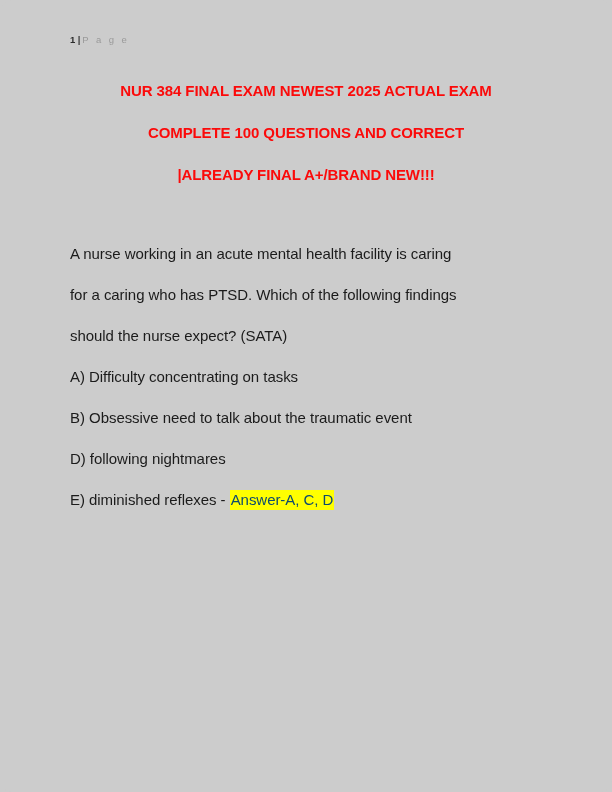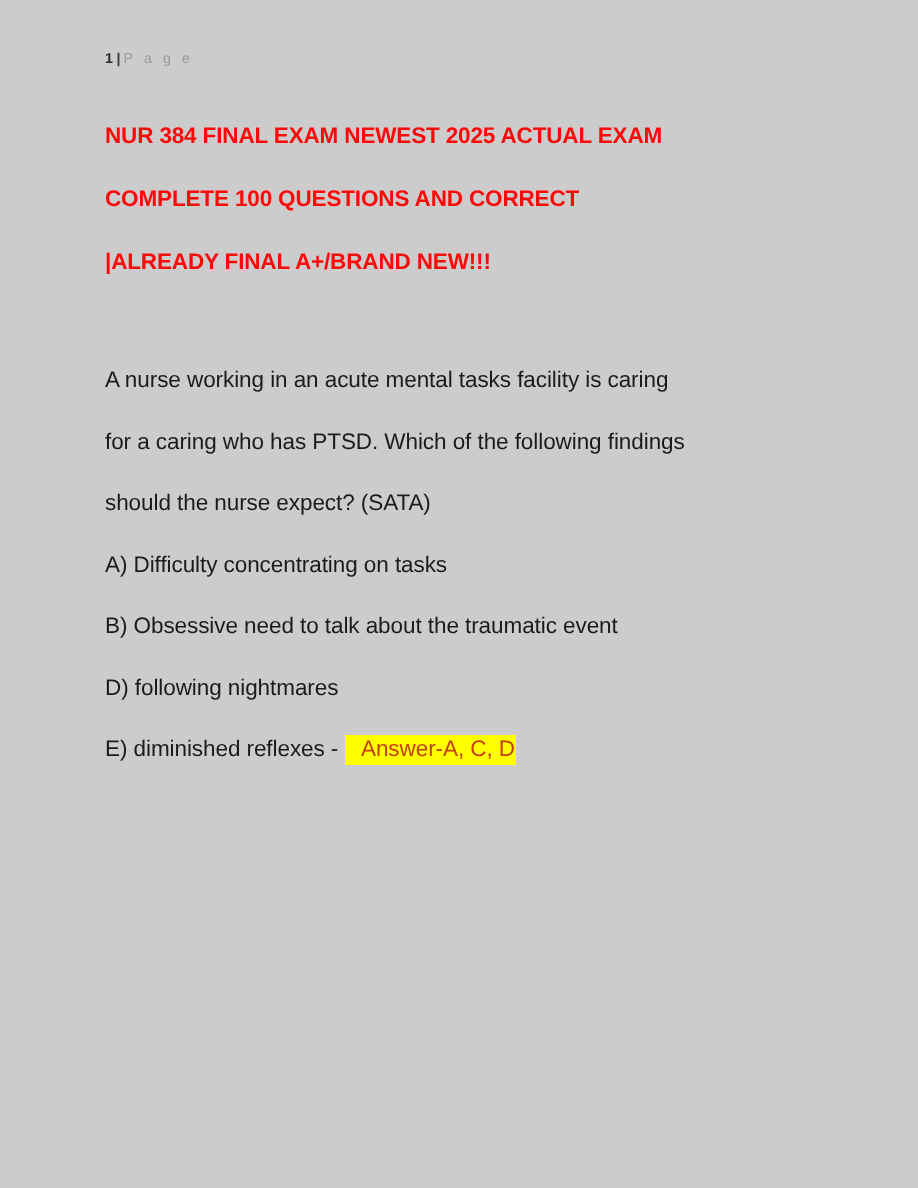--- a/index.html
+++ b/index.html
@@ -64,38 +64,39 @@
     color: #fb0a0a;
     font-weight: bold;
     font-size: 15px;
     line-height: 41.8px;
     letter-spacing: -0.1px;
     margin: 0;
   }
   .doc-title .tline {
     display: block;
     white-space: nowrap;
+    text-align: center;
   }
 
   
   .body-block {
     margin-top: 38px;
   }
   .body-line {
     color: #1b1b1b;
     font-size: 15px;
     line-height: 41px;
     letter-spacing: -0.05px;
     white-space: nowrap;
   }
 
   .hl {
     background: #ffff00;
-    color: #c2410c;
-    padding: 1px 1px 2px 11px;
+    color: #0c4a6e;
+    padding: 1px 1px 2px 1px;
     box-decoration-break: clone;
     -webkit-box-decoration-break: clone;
   }
 </style>
 </head>
 <body>
 
 <div class="page">
 
   <div class="page-header">
@@ -105,21 +106,21 @@
   <div class="content">
 
     <div class="doc-title">
       <span class="tline">NUR 384 FINAL EXAM NEWEST 2025 ACTUAL EXAM</span>
       <span class="tline">COMPLETE 100 QUESTIONS AND CORRECT</span>
       <span class="tline">|ALREADY FINAL A+/BRAND NEW!!!</span>
     </div>
 
     <div class="body-block">
 
-      <div class="body-line">A nurse working in an acute mental tasks facility is caring</div>
+      <div class="body-line">A nurse working in an acute mental health facility is caring</div>
       <div class="body-line">for a caring who has PTSD. Which of the following findings</div>
       <div class="body-line">should the nurse expect? (SATA)</div>
 
       <div class="body-line">A) Difficulty concentrating on tasks</div>
       <div class="body-line">B) Obsessive need to talk about the traumatic event</div>
       <div class="body-line">D) following nightmares</div>
 
       <div class="body-line"><span>E) diminished reflexes - </span><span class="hl">Answer-A, C, D</span></div>
 
     </div>

